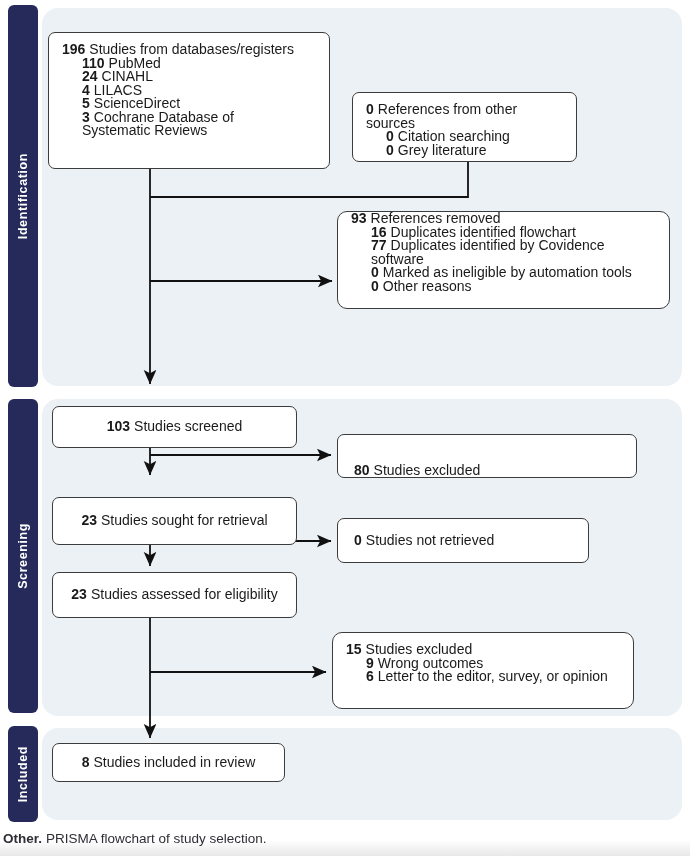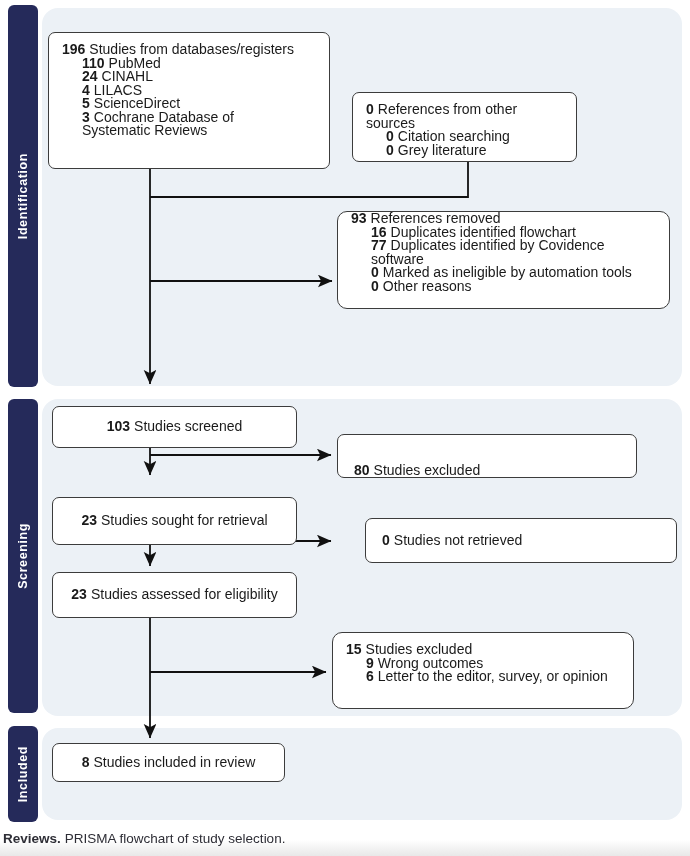--- a/index.html
+++ b/index.html
@@ -139,35 +139,35 @@
 </div>
 
 <div class="box leftline" style="left:337px; top:434px; width:300px; height:44px;align-items:flex-end;">
   <span class="bl"><b>80</b><span>Studies excluded</span></span>
 </div>
 
 <div class="box center" style="left:52px; top:481px; width:245px; height:48px;margin-top:16px;">
   <span class="bl"><b>23</b><span>Studies sought for retrieval</span></span>
 </div>
 
-<div class="box leftline" style="left:337px; top:518px; width:312px; height:45px;margin-left:28px;">
+<div class="box leftline" style="left:337px; top:518px; width:252px; height:45px;">
   <span class="bl"><b>0</b><span>Studies not retrieved</span></span>
 </div>
 
 <div class="box center" style="left:52px; top:572px; width:245px; height:46px;">
   <span class="bl"><b>23</b><span>Studies assessed for eligibility</span></span>
 </div>
 
 <div class="box multiline" style="left:332px; top:632px; width:302px; height:77px; border-radius:10px; ">
   <div class="bl"><b>15</b><span>Studies excluded</span></div>
   <div class="bl ind"><b>9</b><span>Wrong outcomes</span></div>
   <div class="bl ind"><b>6</b><span>Letter to the editor, survey, or opinion</span></div>
 </div>
 
 <div class="box center" style="left:52px; top:743px; width:233px; height:39px;">
   <span class="bl"><b>8</b><span>Studies included in review</span></span>
 </div>
 
 <div class="caption">
-  <b>Reviews.</b><span>PRISMA flowchart of study selection.</span>
+  <b>Other.</b><span>PRISMA flowchart of study selection.</span>
 </div>
 
 <div class="page-fade"></div>
 
 </body></html>

